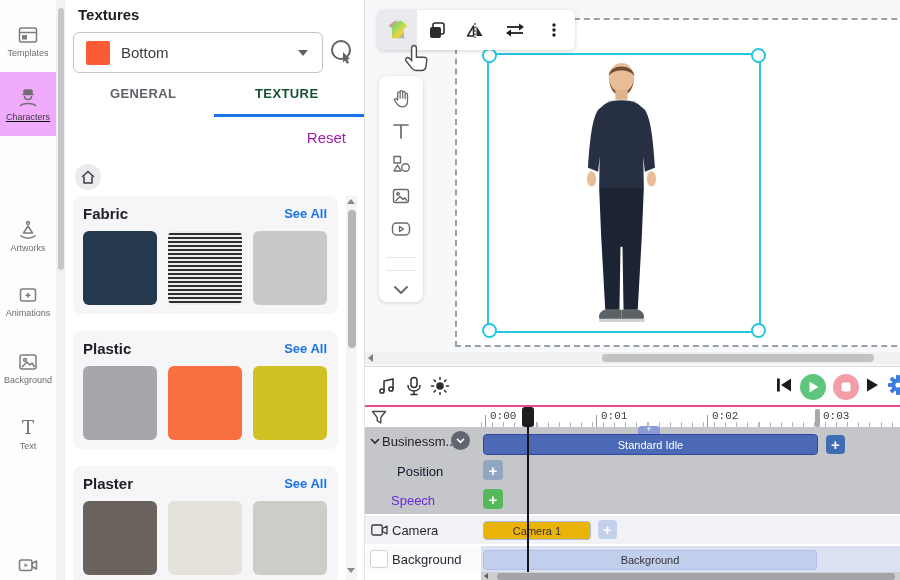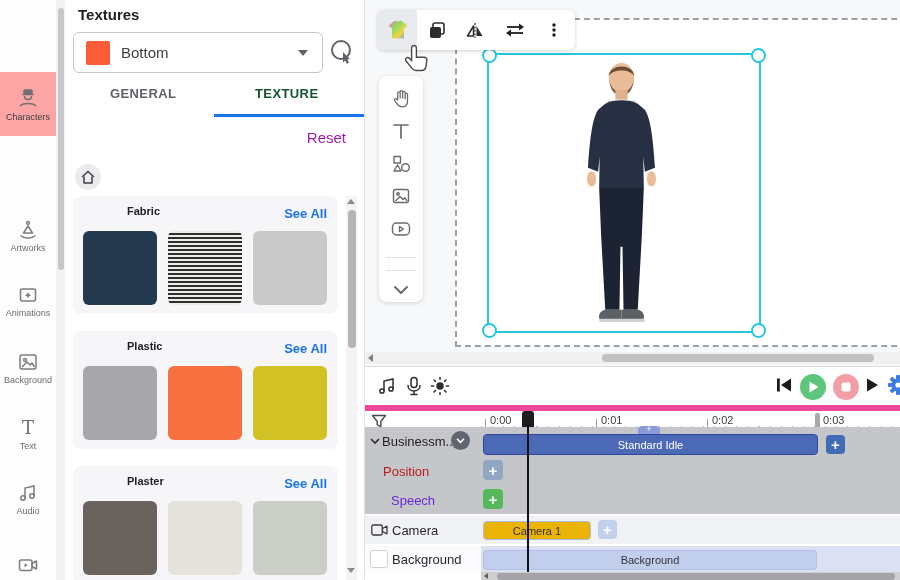--- a/index.html
+++ b/index.html
@@ -3,40 +3,40 @@
 <meta charset="utf-8">
 <style>
   html,body{margin:0;padding:0;background:#fff;}
   #app{position:relative;width:900px;height:580px;overflow:hidden;background:#fff;
        font-family:"Liberation Sans","DejaVu Sans",sans-serif;-webkit-font-smoothing:antialiased;}
   .abs{position:absolute;}
   
   #rail{position:absolute;left:0;top:0;width:56px;height:580px;background:#fdfdfe;}
   .nav-item{position:absolute;left:0;width:56px;height:62px;display:flex;flex-direction:column;
             align-items:center;justify-content:center;gap:3px;cursor:pointer;}
-  .nav-item.active{background:#fca5a5;}
+  .nav-item.active{background:#f0abfc;text-decoration:underline;}
   .nav-label{font-size:9px;color:#6d6d72;line-height:1;}
   .rail-scroll{position:absolute;left:56px;top:0;width:9px;height:580px;background:#f2f2f4;}
   .rail-thumb{position:absolute;left:57.5px;top:8px;width:6px;height:262px;background:#c7c7cb;border-radius:3px;}
   
   #panel{position:absolute;left:65px;top:0;width:299px;height:580px;background:#fff;}
   .panel-title{position:absolute;left:13px;top:6px;font-size:15px;font-weight:bold;color:#202124;}
   .dropdown{position:absolute;left:8px;top:32px;width:248px;height:39px;border:1px solid #c6c6ca;
             border-radius:6px;background:#fff;display:flex;align-items:center;cursor:pointer;}
   .dd-swatch{width:24px;height:24px;border-radius:2px;margin-left:12px;background:#fb5c35;}
   .dd-text{margin-left:11px;font-size:15px;color:#3c4043;flex:1;}
   .dd-caret{width:0;height:0;border-left:5px solid transparent;border-right:5px solid transparent;
             border-top:6px solid #5f6368;margin-right:14px;}
   .tab{position:absolute;top:86px;font-size:13px;font-weight:bold;letter-spacing:.4px;cursor:pointer;text-align:right;}
   .tab-underline{position:absolute;left:149px;top:114px;width:150px;height:3px;background:#1a73e8;}
   .reset{position:absolute;right:18px;top:129px;font-size:15px;color:#a21caf;cursor:pointer;}
   .home-btn{position:absolute;left:10px;top:164px;width:26px;height:26px;border-radius:50%;
             background:#ebebee;display:flex;align-items:center;justify-content:center;cursor:pointer;}
   .sec{position:absolute;left:8px;width:265px;background:#f6f6f9;border-radius:8px;height:118px;}
-  .sec-name{position:absolute;left:10px;top:9px;font-size:11px;font-weight:bold;color:#202124;margin-left:44px;}
+  .sec-name{position:absolute;left:10px;top:9px;font-size:15px;font-weight:bold;color:#202124;}
   .see-all{position:absolute;right:11px;top:10px;font-size:13px;font-weight:bold;color:#1a73e8;cursor:pointer;}
   .swatch{position:absolute;top:35px;width:74px;height:74px;border-radius:6px;cursor:pointer;}
   .panel-scroll{position:absolute;left:346px;top:196px;width:11px;height:384px;background:#f4f4f6;}
   .panel-thumb{position:absolute;left:347.5px;top:210px;width:8px;height:138px;background:#b5b5b9;border-radius:4px;}
   .panel-divider{position:absolute;left:364px;top:0;width:1px;height:580px;background:#e3e3e6;}
   .tri-up{width:0;height:0;border-left:4px solid transparent;border-right:4px solid transparent;border-bottom:5px solid #8a8a8e;}
   .tri-down{width:0;height:0;border-left:4px solid transparent;border-right:4px solid transparent;border-top:5px solid #8a8a8e;}
   
   #main{position:absolute;left:365px;top:0;width:535px;height:366px;background:#f7f8fa;}
   .stage{position:absolute;left:90px;top:18px;width:460px;height:325px;background:#fff;
@@ -53,21 +53,21 @@
   .tool-div{width:30px;height:1px;background:#e4e4e7;margin:6px 0;}
   .hscroll{position:absolute;left:0;top:352px;width:535px;height:12px;background:#f0f0f1;}
   .hthumb{position:absolute;left:237px;top:354px;width:272px;height:8px;background:#c2c2c4;border-radius:4px;}
   
   #timeline{position:absolute;left:365px;top:366px;width:535px;height:214px;background:#fff;border-top:1px solid #dcdcdf;}
   .tl-header{position:absolute;left:0;top:0;width:535px;height:38px;background:#fff;}
   .media-ic{position:absolute;top:7px;width:24px;height:24px;display:flex;align-items:center;justify-content:center;cursor:pointer;}
   .transport{position:absolute;right:0;top:6px;height:28px;display:flex;align-items:center;gap:7px;}
   .circle-btn{width:26px;height:26px;border-radius:50%;display:flex;align-items:center;justify-content:center;cursor:pointer;}
   .ruler{position:absolute;left:0;top:38px;width:535px;height:22px;background:#fff;
-         border-top:6px solid #ec4899;border-bottom:1px solid #e0e0e3;}
+         border-top:2px solid #ec4899;border-bottom:1px solid #e0e0e3;font-family:Liberation Mono, monospace;}
   .ticks{position:absolute;left:116px;top:15px;width:419px;height:6px;
          background:repeating-linear-gradient(to right,#b9b9bd 0 1px,transparent 1px 11.1px);}
   .sec-tick{position:absolute;top:8px;width:1px;height:13px;background:#9a9a9e;}
   .rlabel{position:absolute;top:3px;font-size:11px;color:#3c3c40;}
   .end-marker{position:absolute;left:450px;top:2px;width:5px;height:18px;background:#a9a9ad;border-radius:2px;}
   .ph-handle{position:absolute;left:157px;top:0px;width:12px;height:20px;background:#1d1d20;border-radius:3px;cursor:grab;}
   .playhead{position:absolute;left:162px;top:58px;width:2px;height:147px;background:#141416;z-index:30;}
   .rows{position:absolute;left:0;top:60px;width:535px;height:154px;}
   .grp-char{position:absolute;left:0;top:0;width:535px;height:87px;background:#c5c6ca;}
   .row-label{font-size:13px;color:#3a3a3e;}
@@ -80,20 +80,30 @@
   .row-bg-track{position:absolute;left:116px;top:0;width:419px;height:26px;background:#dbe0f2;}
   .tl-scroll{position:absolute;left:116px;top:205px;width:419px;height:9px;background:#cfcfd2;}
   .tl-thumb{position:absolute;left:132px;top:206px;width:398px;height:7px;background:#a4a4a8;border-radius:3px;}
 </style>
 </head>
 <body>
 
 <div id="app">
 
   <div id="rail">
+    <div class="nav-item" style="top:10px">
+      <svg width="22" height="22" viewBox="0 0 22 22">
+          <g fill="none" stroke="#7c7c81" stroke-width="1.5">
+            <rect x="2.5" y="4" width="17" height="14" rx="2"></rect>
+            <path d="M2.5 8.5h17"></path>
+            <rect x="5" y="11" width="5" height="4.5" fill="#7c7c81" stroke="none"></rect>
+          </g>
+        </svg>
+      <span class="nav-label">Templates</span>
+    </div>
     <div class="nav-item active" style="top:72px;height:64px">
       <svg width="24" height="24" viewBox="0 0 24 24">
           <g fill="none" stroke="#6e6e73" stroke-width="1.5">
             <rect x="8" y="4" width="8" height="4" rx="1" fill="#6e6e73"></rect>
             <path d="M6.5 8.5h11"></path>
             <path d="M8.5 10c0 2 1.5 3.5 3.5 3.5s3.5-1.5 3.5-3.5"></path>
             <path d="M4 20c2.5-3.5 13.5-3.5 16 0"></path>
           </g>
         </svg>
       <span class="nav-label" style="color:#3c3c40">Characters</span>
@@ -125,30 +135,20 @@
             <path d="M5 16l5-5 3 3 2-2 2.5 4" stroke-linejoin="round"></path>
           </g>
         </svg>
       <span class="nav-label">Background</span>
     </div>
     <div class="nav-item" style="top:403px">
       <svg width="22" height="22" viewBox="0 0 22 22">
           <text x="11" y="17" text-anchor="middle" font-family="DejaVu Serif,serif" font-size="18" fill="#6f6f74">T</text>
         </svg>
       <span class="nav-label">Text</span>
-    </div>
-    <div class="nav-item" style="top:468px">
-      <svg width="22" height="22" viewBox="0 0 22 22">
-          <g fill="none" stroke="#7c7c81" stroke-width="1.5">
-            <path d="M8 16V6l9-2v10"></path>
-            <circle cx="6" cy="16" r="2.2"></circle>
-            <circle cx="15" cy="14" r="2.2"></circle>
-          </g>
-        </svg>
-      <span class="nav-label">Audio</span>
     </div>
     <div class="nav-item" style="top:534px">
       <svg width="22" height="22" viewBox="0 0 22 22">
           <g fill="none" stroke="#7c7c81" stroke-width="1.5" stroke-linejoin="round">
             <rect x="2.5" y="6" width="12.5" height="10.5" rx="2"></rect>
             <path d="M15 9.5l4.5-2.5v8L15 12.5z"></path>
             <path d="M7.5 9.5l3.5 1.8-3.5 1.8z" fill="#7c7c81" stroke="none"></path>
           </g>
         </svg>
     </div>
@@ -446,21 +446,21 @@
         <div class="abs row-label" style="left:17px;top:7px;color:#1f1f21">Businessm...</div>
         <div class="abs" style="left:86px;top:4px;width:19px;height:19px;border-radius:50%;background:#5f6670;display:flex;align-items:center;justify-content:center;cursor:pointer">
           <svg width="9" height="6" viewBox="0 0 10 7">
               <path d="M1 1l4 4 4-4" fill="none" stroke="#fff" stroke-width="1.8"></path>
             </svg>
         </div>
         <div class="abs" style="left:273px;top:-1px;width:22px;height:8px;background:#8a9bd8;border-radius:4px 4px 0 0;color:#fff;font-size:9px;line-height:7px;text-align:center">+</div>
         <div class="bar" style="left:118px;top:7px;width:333px;height:19px;background:#4c69b6;border:1.5px solid #31479e;color:#fff">Standard Idle</div>
         <div class="plus-sq" style="position:absolute;left:461px;top:8px;width:19px;height:19px;background:#3f6cb5">+</div>
 
-        <div class="abs row-label" style="left:18px;top:37px;color:#b91c1c">Position</div>
+        <div class="abs row-label" style="left:32px;top:37px;color:#0f172a">Position</div>
         <div class="plus-sq" style="position:absolute;left:118px;top:33px;width:20px;height:20px;background:#91a6c3">+</div>
 
         <div class="abs row-label" style="left:26px;top:66px;color:#6d28d9">Speech</div>
         <div class="plus-sq" style="position:absolute;left:118px;top:62px;width:20px;height:20px;background:#55b95c">+</div>
       </div>
 
       <div class="row-camera">
         <svg class="abs" style="left:6px;top:8px" width="17" height="12" viewBox="0 0 17 12">
             <g fill="none" stroke="#3a3a3e" stroke-width="1.3" stroke-linejoin="round">
               <rect x="0.8" y="1" width="10.5" height="10" rx="1.5"></rect>

